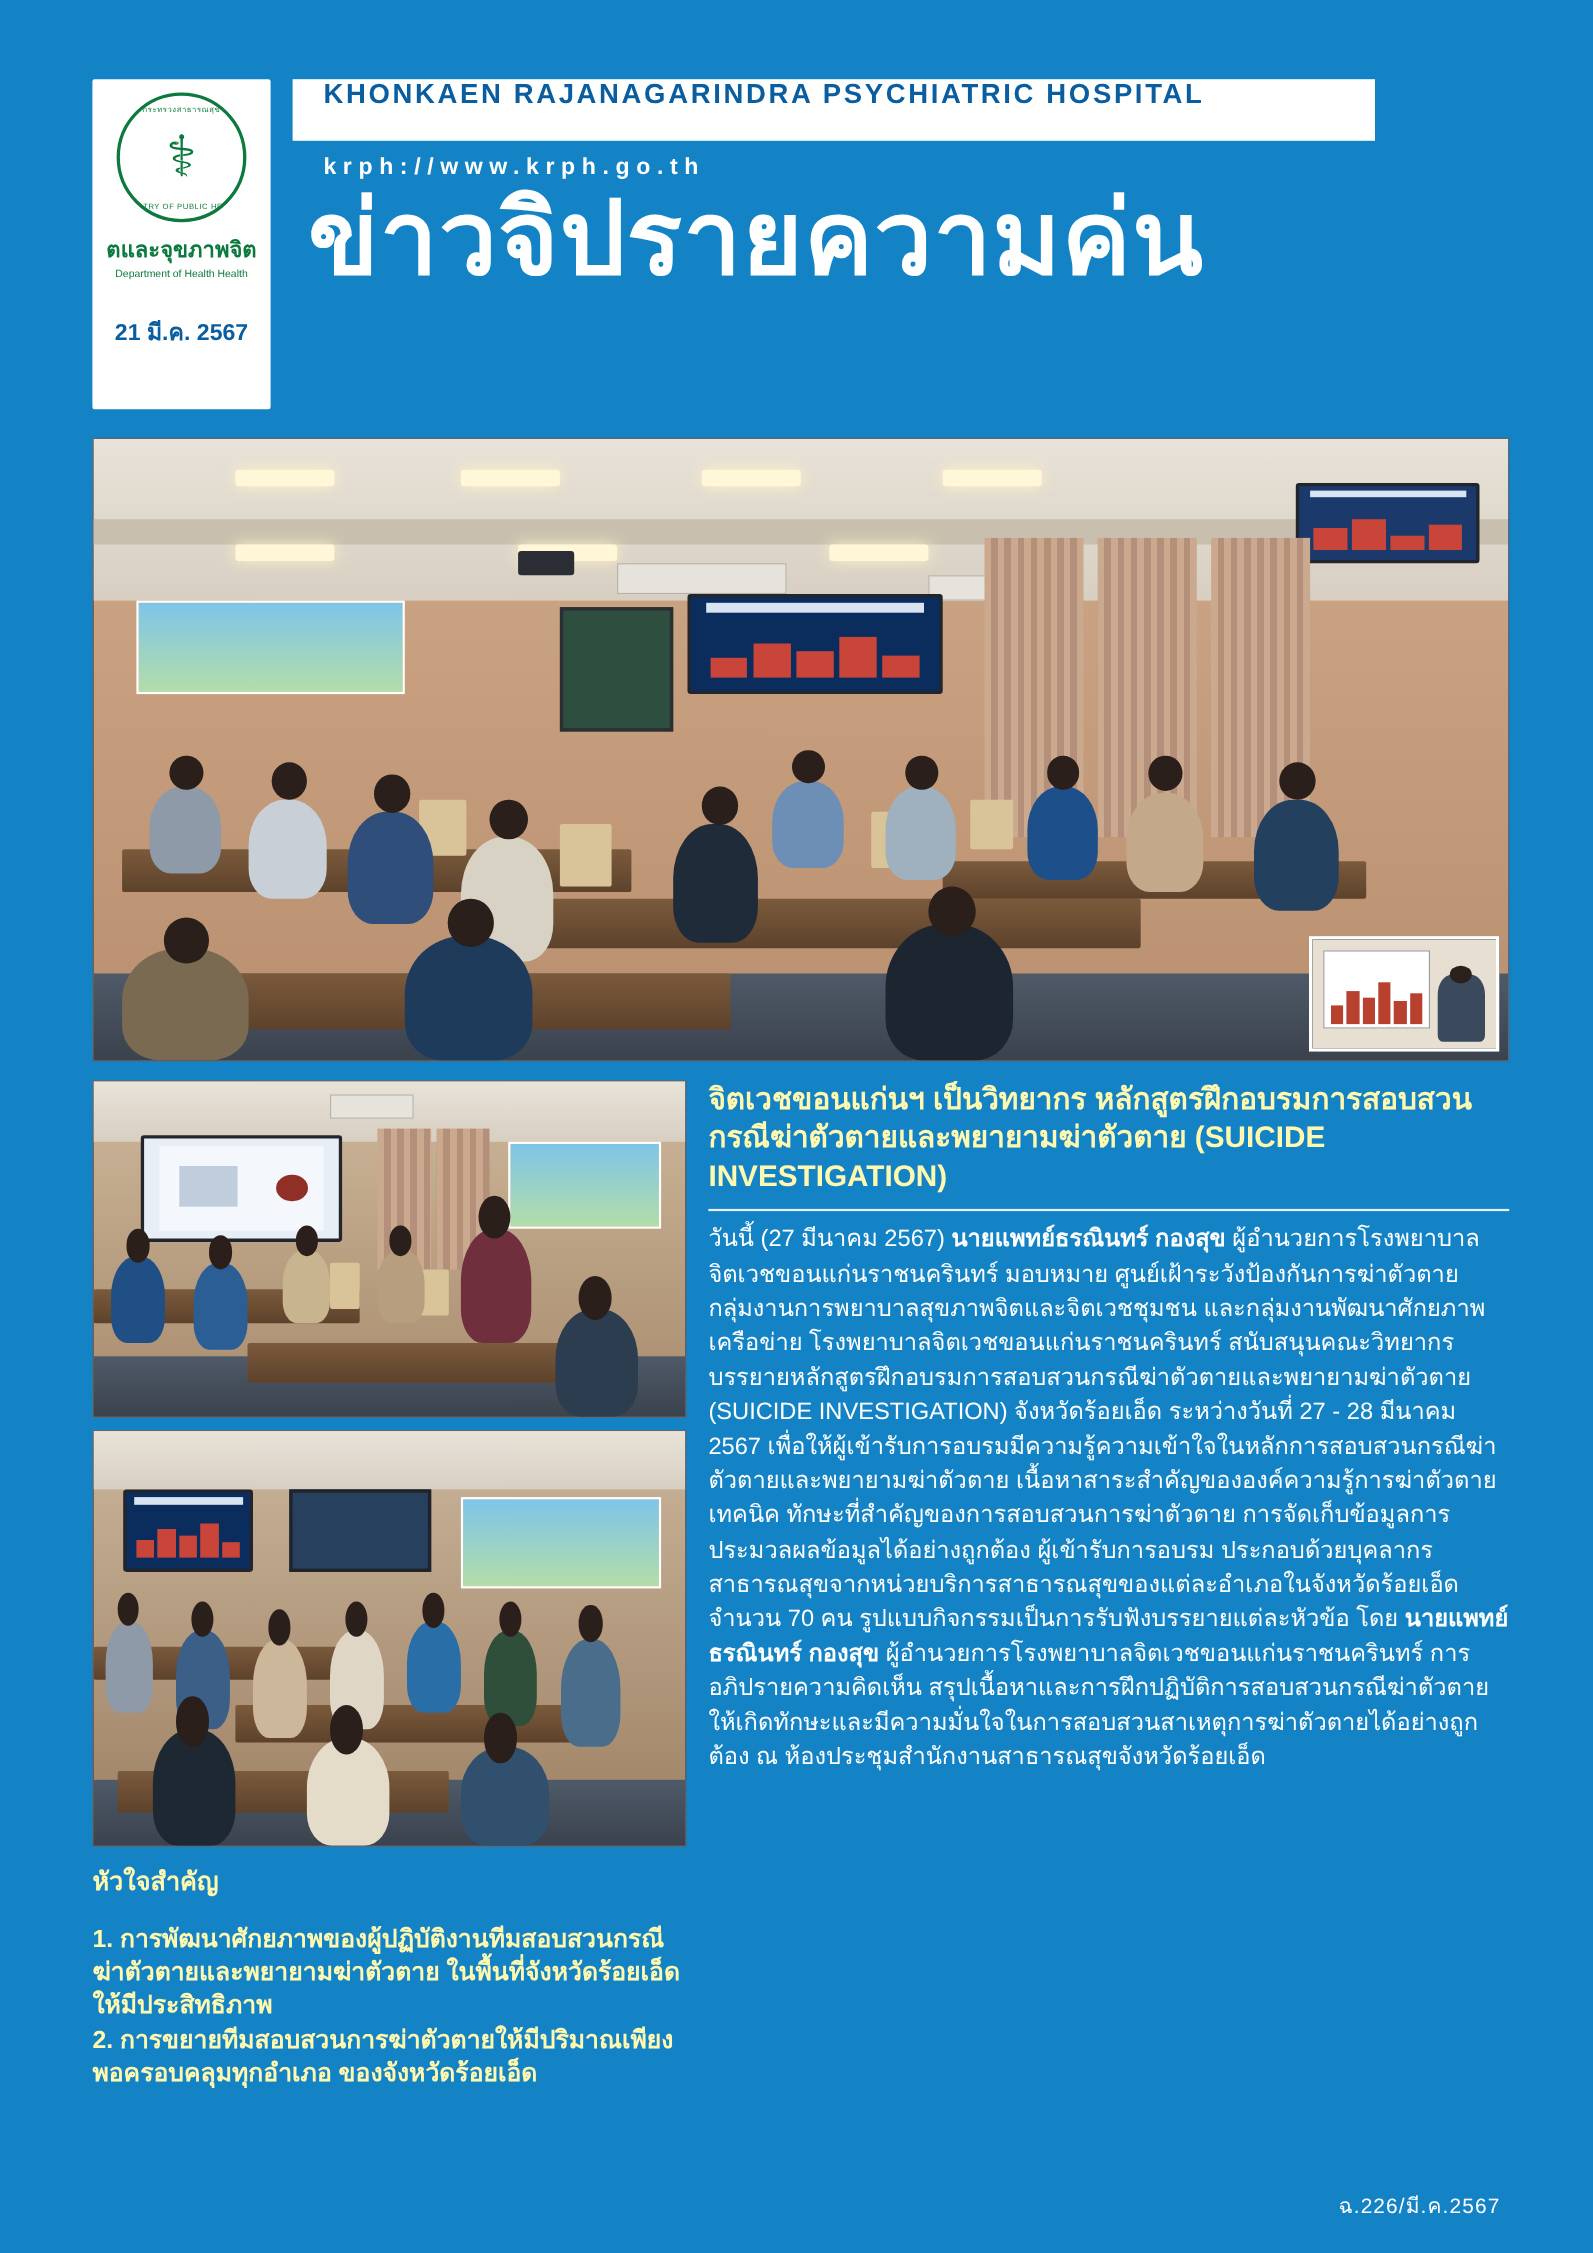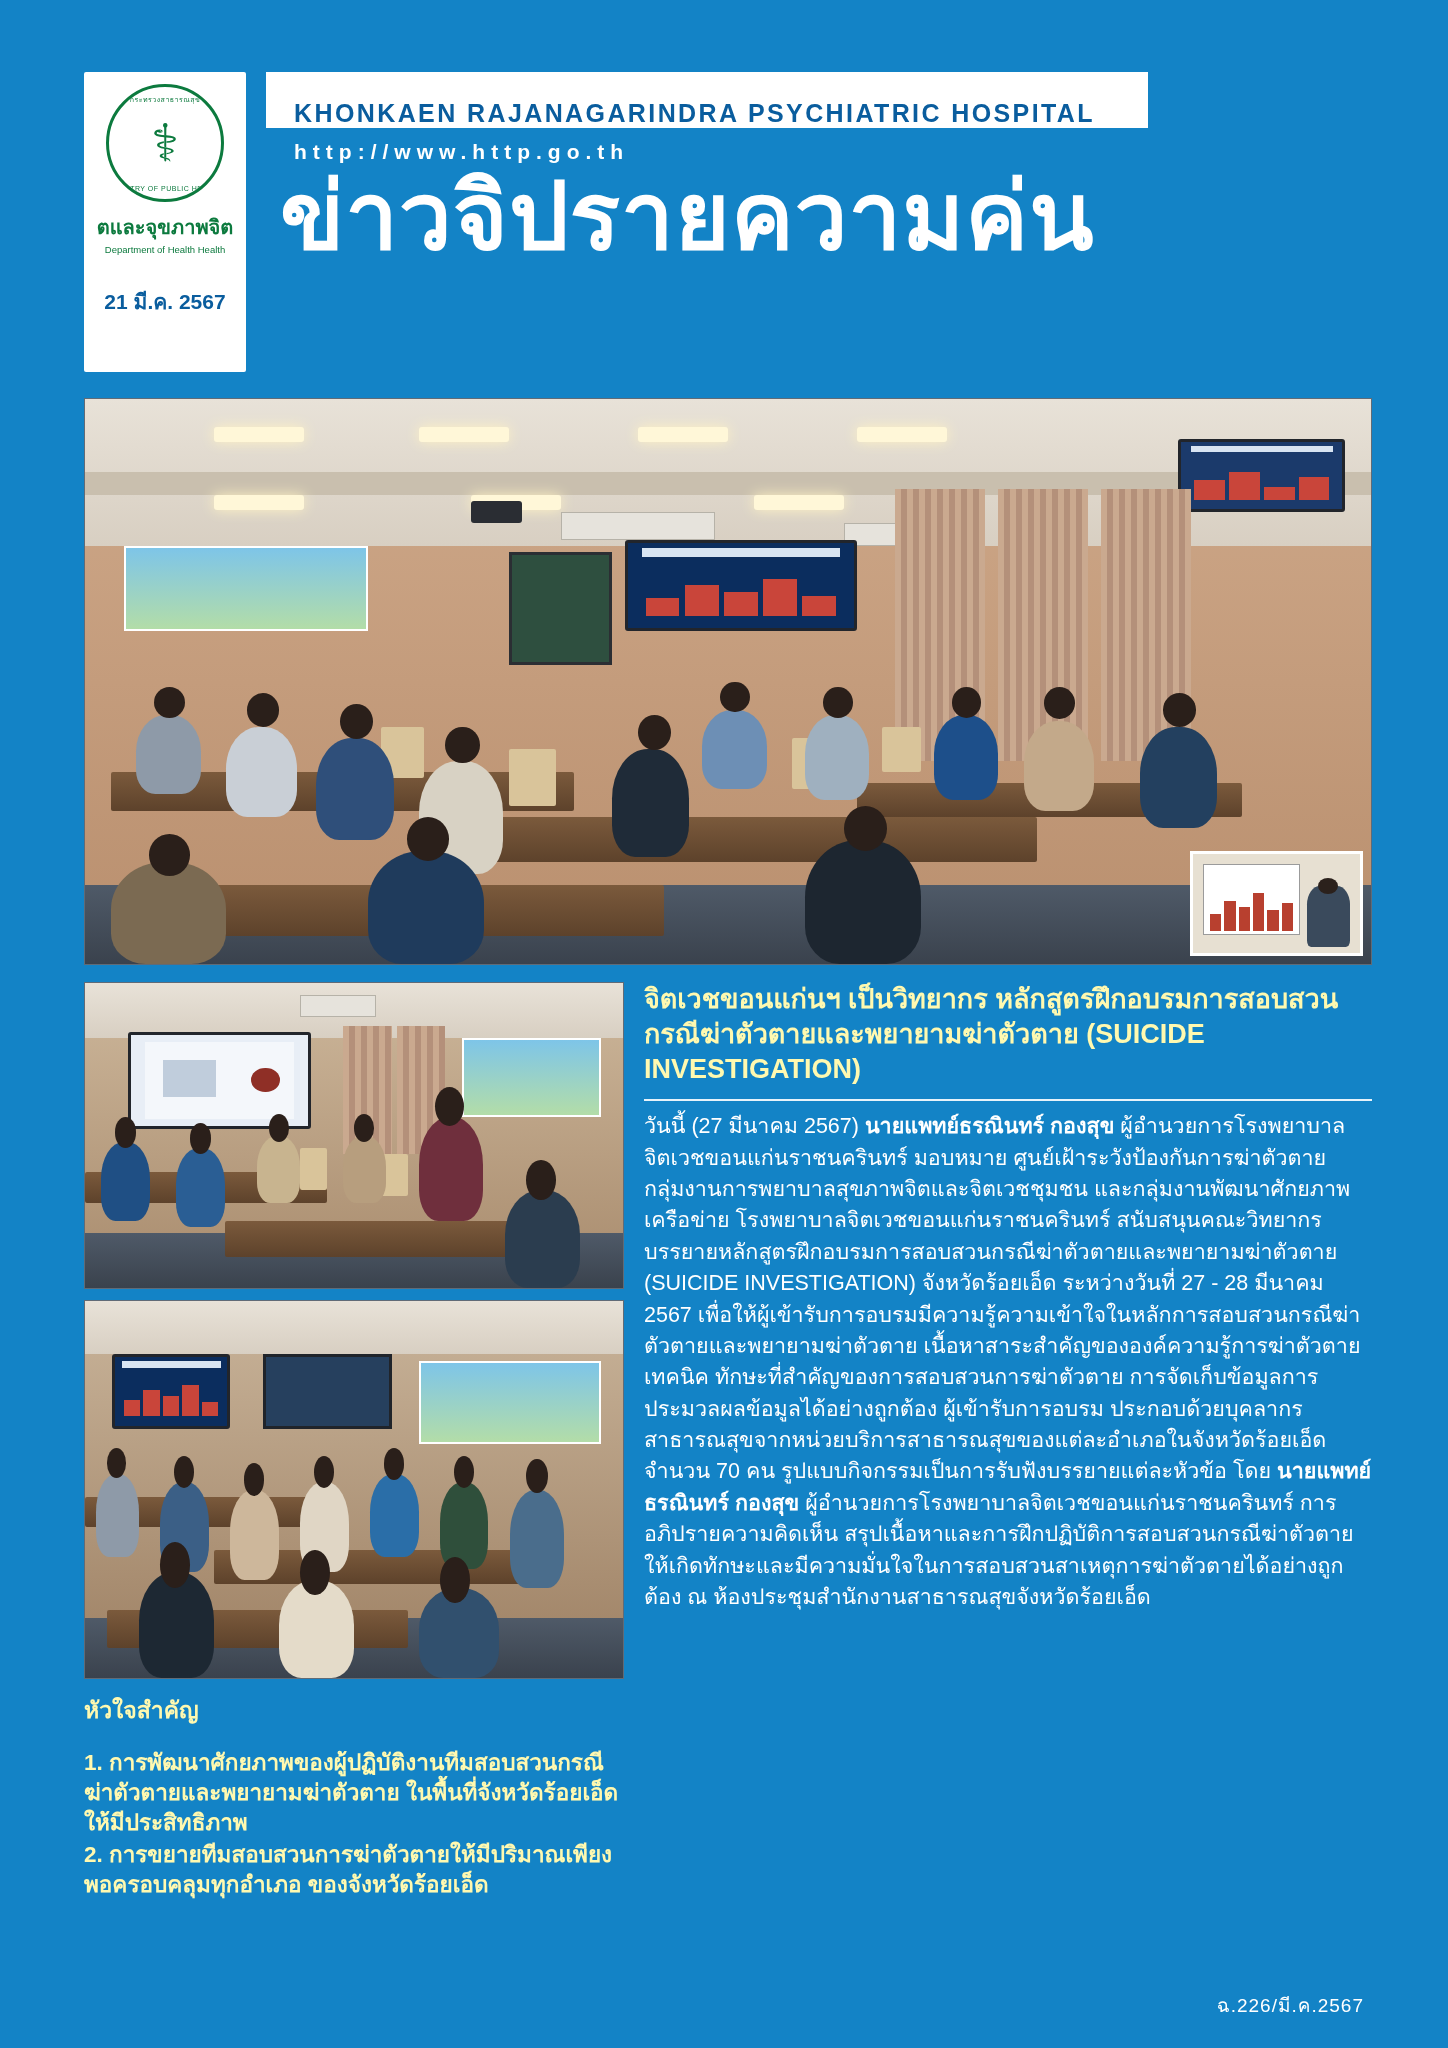--- a/index.html
+++ b/index.html
@@ -71,23 +71,23 @@
   .logo-date {
     margin-top: 30px;
     font-size: 21px;
     font-weight: bold;
     color: #0a5d9e;
   }
 
   .title-bar {
     position: absolute;
     left: 182px; top: 0px;
-    width: 882px; height: 56px;
+    width: 984px; height: 56px;
     background: #ffffff;
-    display: flex; align-items: flex-end;
+    display: flex; align-items: flex-start;
     padding-left: 28px;
   }
   .title-bar .hosp-name {
     font-size: 25px;
     font-weight: bold;
     color: #0a5d9e;
     letter-spacing: 2.4px;
   }
   .url-line {
     position: absolute;
@@ -216,21 +216,21 @@
       </div>
       <div class="logo-dept-th">ตและจุขภาพจิต</div>
       <div class="logo-dept-en">Department of Health Health</div>
       <div class="logo-date">21 มี.ค. 2567</div>
     </div>
 
     <div class="title-bar">
       <span class="hosp-name">KHONKAEN RAJANAGARINDRA PSYCHIATRIC HOSPITAL</span>
     </div>
 
-    <div class="url-line">http://www.http.go.th</div>
+    <div class="url-line">krph://www.krph.go.th</div>
 
     <div class="big-title">ข่าวจิปรายความค่น</div>
   </div>
 
   <div class="photo photo-main">
     <div class="scene">
       <div class="wall"></div>
       <div class="ceiling"></div>
       <div class="ceil-strip" style="top:13%"></div>
       <div class="light" style="left:10%; top:5%"></div>

